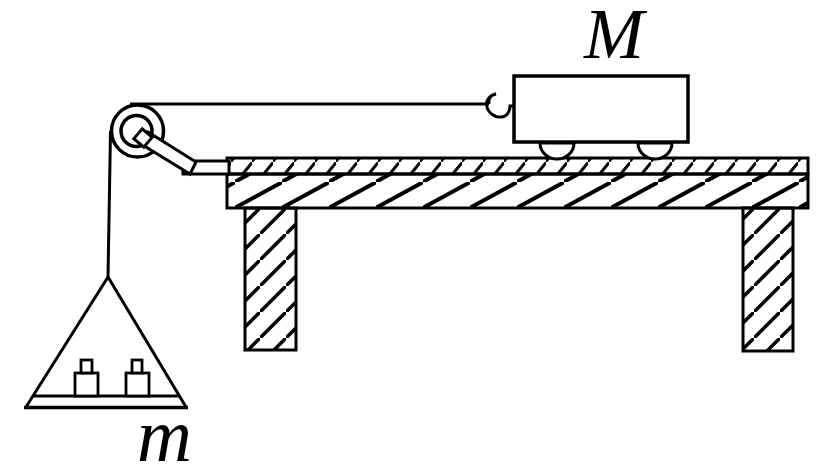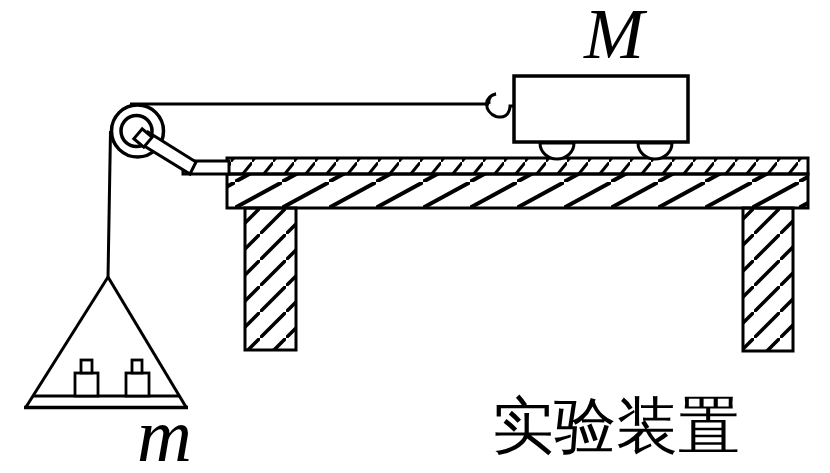--- a/index.html
+++ b/index.html
@@ -94,15 +94,14 @@
       </g>
       <g>
         <rect x="126" y="373" width="23" height="23" fill="#fff" stroke="#000" stroke-width="2.8"></rect>
         <rect x="132" y="360" width="10" height="13" fill="#fff" stroke="#000" stroke-width="2.8"></rect>
       </g>
     </g>
   </svg>
 
   <div class="label" id="cart-mass-label">M</div>
   <div class="label" id="hanger-mass-label">m</div>
-  <div class="label" id="figure-caption">实验装置</div>
 
 </div>
 
 </body></html>

